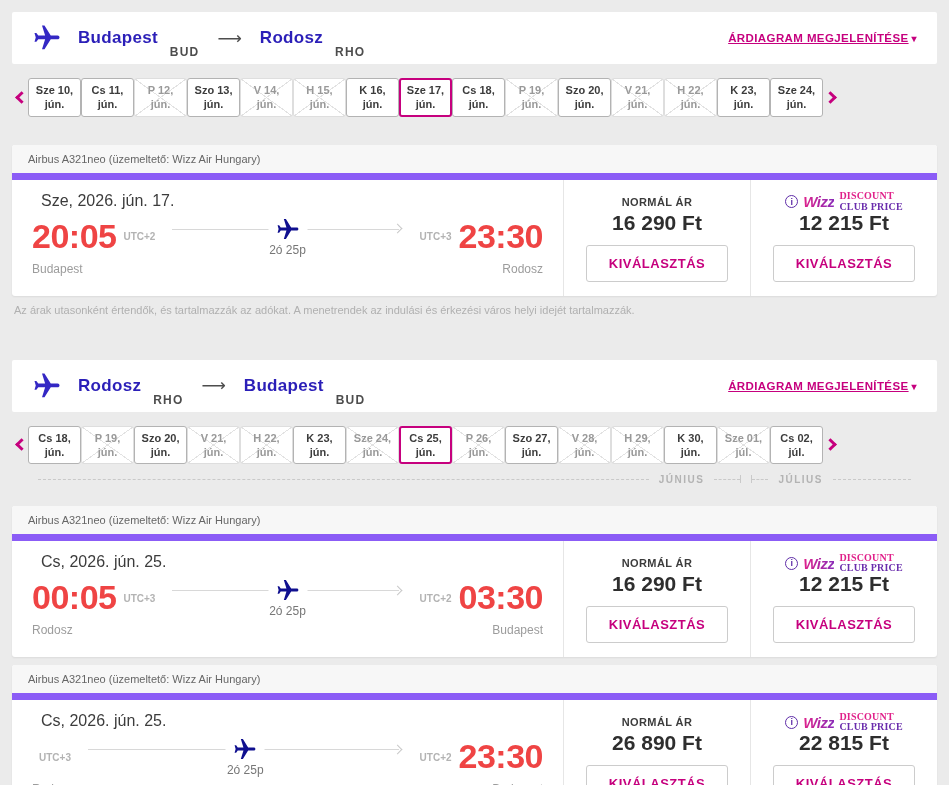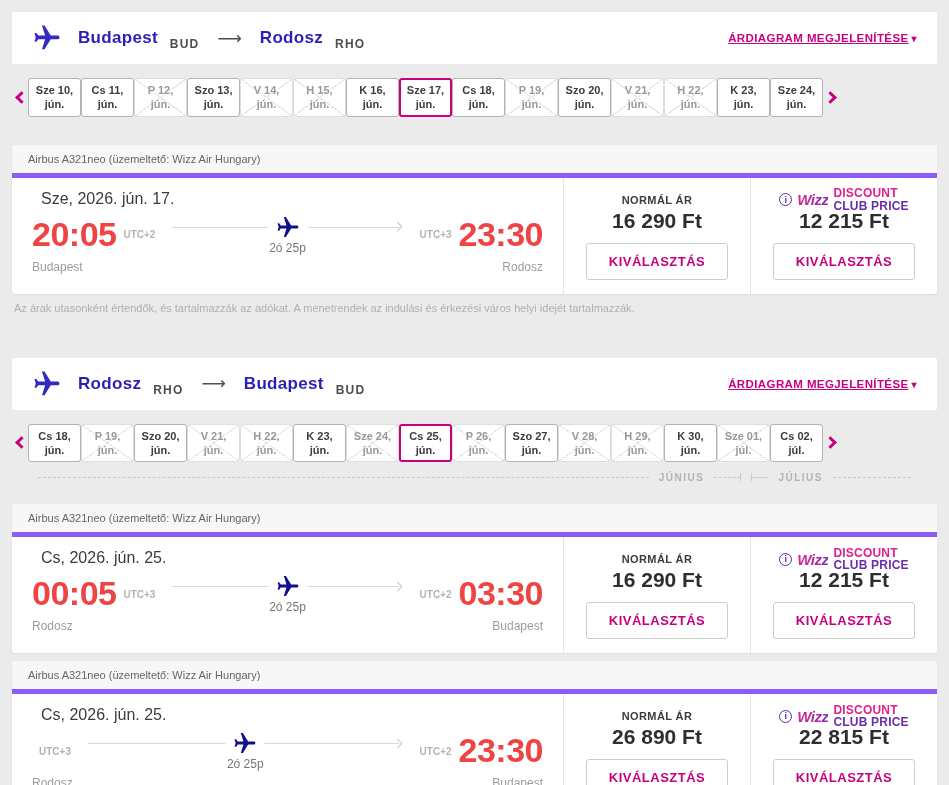--- a/index.html
+++ b/index.html
@@ -13,21 +13,21 @@
   }
 
   
   .section-header {
     background:#fff; margin:12px 12px 0; height:52px;
     display:flex; align-items:center; padding:0 20px; border-radius:2px;
   }
   .route { display:flex; align-items:center; gap:12px; }
   .plane-big { width:30px; height:30px; fill:#3428c4; margin-right:4px; }
   .city { color:#2b1fb8; font-size:17px; font-weight:bold; letter-spacing:.3px; }
-  .code { color:#4d4d4d; font-size:12px; font-weight:bold; letter-spacing:1.2px; position:relative; top:6px; }
+  .code { color:#4d4d4d; font-size:12px; font-weight:bold; letter-spacing:1.2px; position:relative; top:14px; }
   .route-arrow { color:#4d4d4d; font-size:17px; margin:0 6px; }
   .chart-link {
     margin-left:auto; color:#c6007e; font-size:11.5px; font-weight:800;
     text-decoration:underline; letter-spacing:.4px; cursor:pointer; white-space:nowrap;
   }
   .chart-link .caret { text-decoration:none; display:inline-block; margin-left:3px; font-size:10px; }
 
   
   .carousel-wrap { padding:14px 10px 6px; }
   .carousel { display:flex; align-items:center; gap:0; overflow:hidden; }
@@ -59,21 +59,21 @@
   .tick { width:1px; height:8px; background:#c9c9c9; }
   .tick-gap { width:10px; }
 
   
   .flight-card {
     background:#fff; margin:0 12px 8px; border-radius:3px; overflow:hidden;
     box-shadow:0 1px 2px rgba(0,0,0,.07);
   }
   .aircraft-bar {
     background:#f7f7f7; color:#666; font-size:11px; padding:8px 16px;
-    border-bottom:5px solid #8b5cf6;
+    border-bottom:7px solid #8b5cf6;
   }
   .card-body { display:flex; }
   .flight-info { flex:1; padding:10px 20px 14px; }
   .flight-date { font-size:16px; color:#3c3c3c; margin:2px 9px 4px; }
   .time-row { display:flex; align-items:center; }
   .big-time { font-size:34px; font-weight:bold; color:#ef4444; letter-spacing:-.5px; line-height:1.1; }
   .utc { font-size:10px; color:#b3b3b3; font-weight:bold; margin:0 7px; }
   .path { flex:1; height:46px; position:relative; margin:0 10px; }
   .path-line { position:absolute; top:15px; left:0; right:4px; border-top:1px solid #d8d8d8; }
   .path-arrow { position:absolute; top:11.5px; right:2px; width:7px; height:7px;
@@ -100,21 +100,21 @@
   .info-icon {
     width:13px; height:13px; border:1.5px solid #5f2da8; border-radius:50%;
     color:#5f2da8; font-size:9px; font-weight:bold;
     display:flex; align-items:center; justify-content:center;
   }
   .wizz-logo {
     font-size:15px; font-weight:900; font-style:italic; letter-spacing:-.5px;
     background:linear-gradient(90deg,#e0218a,#8a2bb8);
     -webkit-background-clip:text; background-clip:text; color:transparent;
   }
-  .club-lines { display:flex; flex-direction:column; line-height:1.05; font-size:12px; font-weight:900; letter-spacing:.2px; }
+  .club-lines { display:flex; flex-direction:column; line-height:1.05; font-size:10px; font-weight:900; letter-spacing:.2px;font-family:Liberation Serif, serif; }
   .club-top { color:#e0218a; }
   .club-bottom { color:#6a2dad; }
 
   .disclaimer { color:#b0b0b0; font-size:11px; margin:2px 14px 0; }
   .section-gap { height:32px; }
 </style>
 </head>
 <body>
 
 

